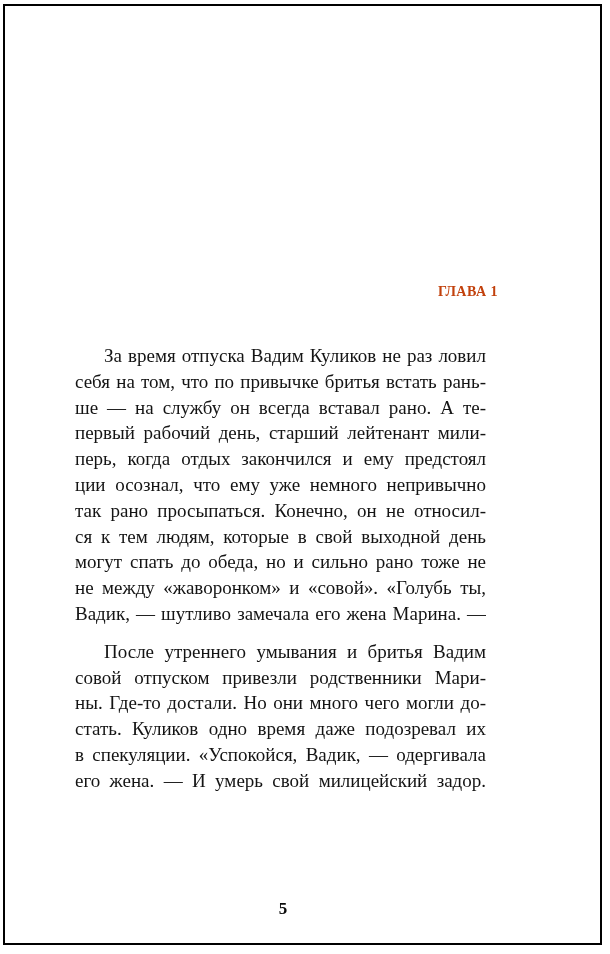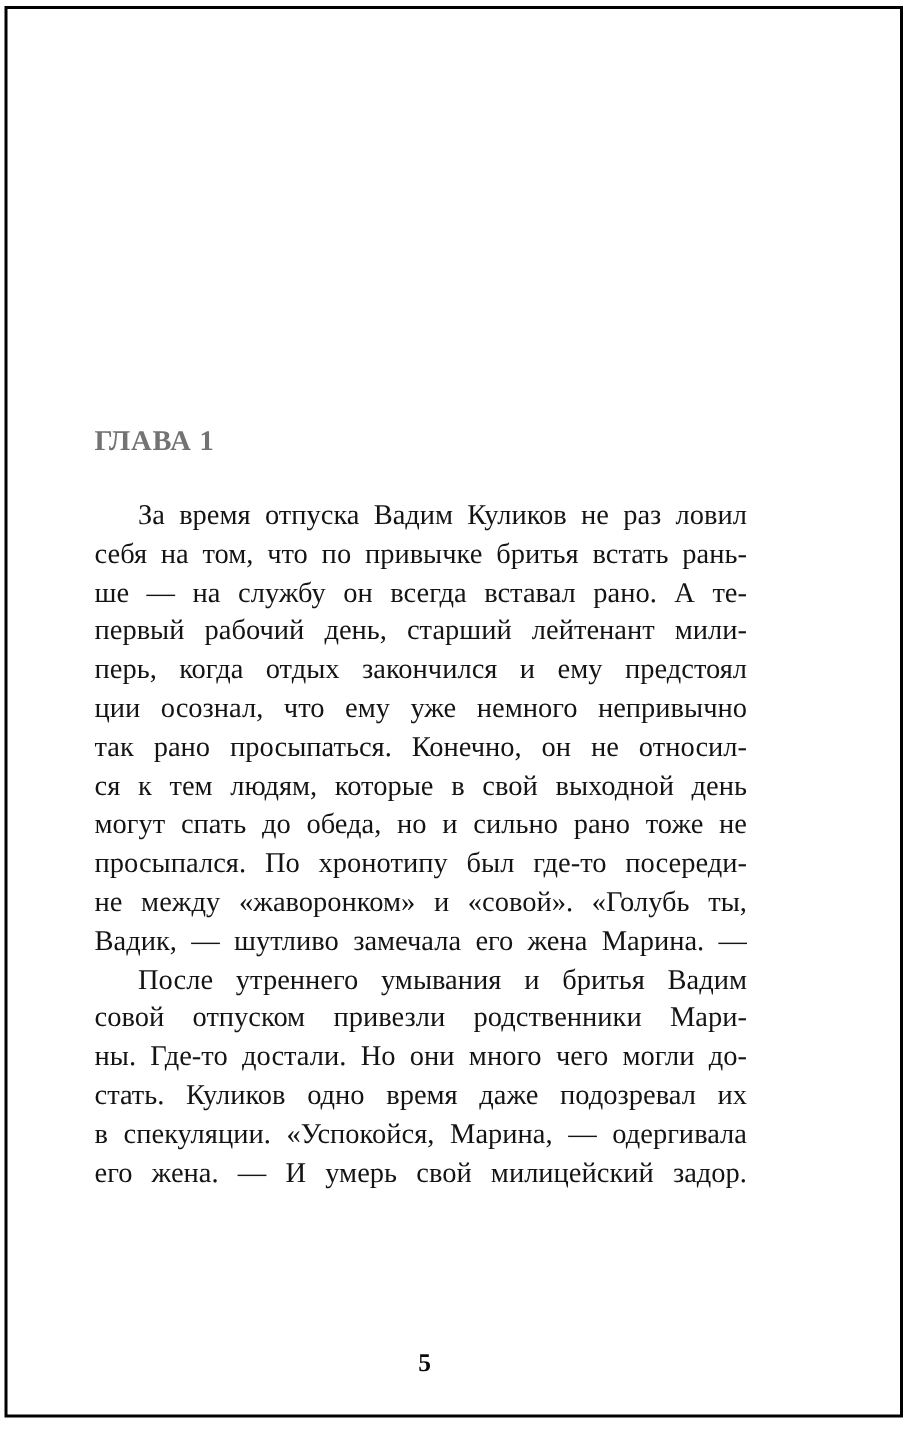--- a/index.html
+++ b/index.html
@@ -24,34 +24,34 @@
     height: 941px;
     border: 2px solid #000000;
     box-sizing: border-box;
     pointer-events: none;
   }
   .chapter-heading {
     position: absolute;
     left: 63px;
     top: 284px;
     width: 435px;
-    text-align: left;
-    font-size: 19px;
+    text-align: right;
+    font-size: 14px;
     font-weight: bold;
     letter-spacing: 0.5px;
-    color: #737373;
+    color: #c2410c;
   }
   .body-text {
     position: absolute;
     left: 63px;
     top: 331px;
     width: 435px;
   }
   .paragraph {
-    margin: 0;
+    margin: 12px;
   }
   .line {
     height: 25.8px;
     line-height: 25.8px;
     font-size: 19px;
     text-align: justify;
     text-align-last: justify;
     overflow: hidden;
     color: #141414;
   }
@@ -82,27 +82,26 @@
       <div class="paragraph">
         <div class="line first">За время отпуска Вадим Куликов не раз ловил</div>
         <div class="line">себя на том, что по привычке бритья встать рань-</div>
         <div class="line">ше — на службу он всегда вставал рано. А те-</div>
         <div class="line">первый рабочий день, старший лейтенант мили-</div>
         <div class="line">перь, когда отдых закончился и ему предстоял</div>
         <div class="line">ции осознал, что ему уже немного непривычно</div>
         <div class="line">так рано просыпаться. Конечно, он не относил-</div>
         <div class="line">ся к тем людям, которые в свой выходной день</div>
         <div class="line">могут спать до обеда, но и сильно рано тоже не</div>
-        <div class="line">просыпался. По хронотипу был где-то посереди-</div>
         <div class="line">не между «жаворонком» и «совой». «Голубь ты,</div>
         <div class="line">Вадик, — шутливо замечала его жена Марина. —</div>
       </div>
       <div class="paragraph">
         <div class="line first">После утреннего умывания и бритья Вадим</div>
         <div class="line">совой отпуском привезли родственники Мари-</div>
         <div class="line">ны. Где-то достали. Но они много чего могли до-</div>
         <div class="line">стать. Куликов одно время даже подозревал их</div>
-        <div class="line">в спекуляции. «Успокойся, Марина, — одергивала</div>
+        <div class="line">в спекуляции. «Успокойся, Вадик, — одергивала</div>
         <div class="line">его жена. — И умерь свой милицейский задор.</div>
       </div>
     </div>
   <div class="page-number">5</div>
 </div>
 
 </body></html>

